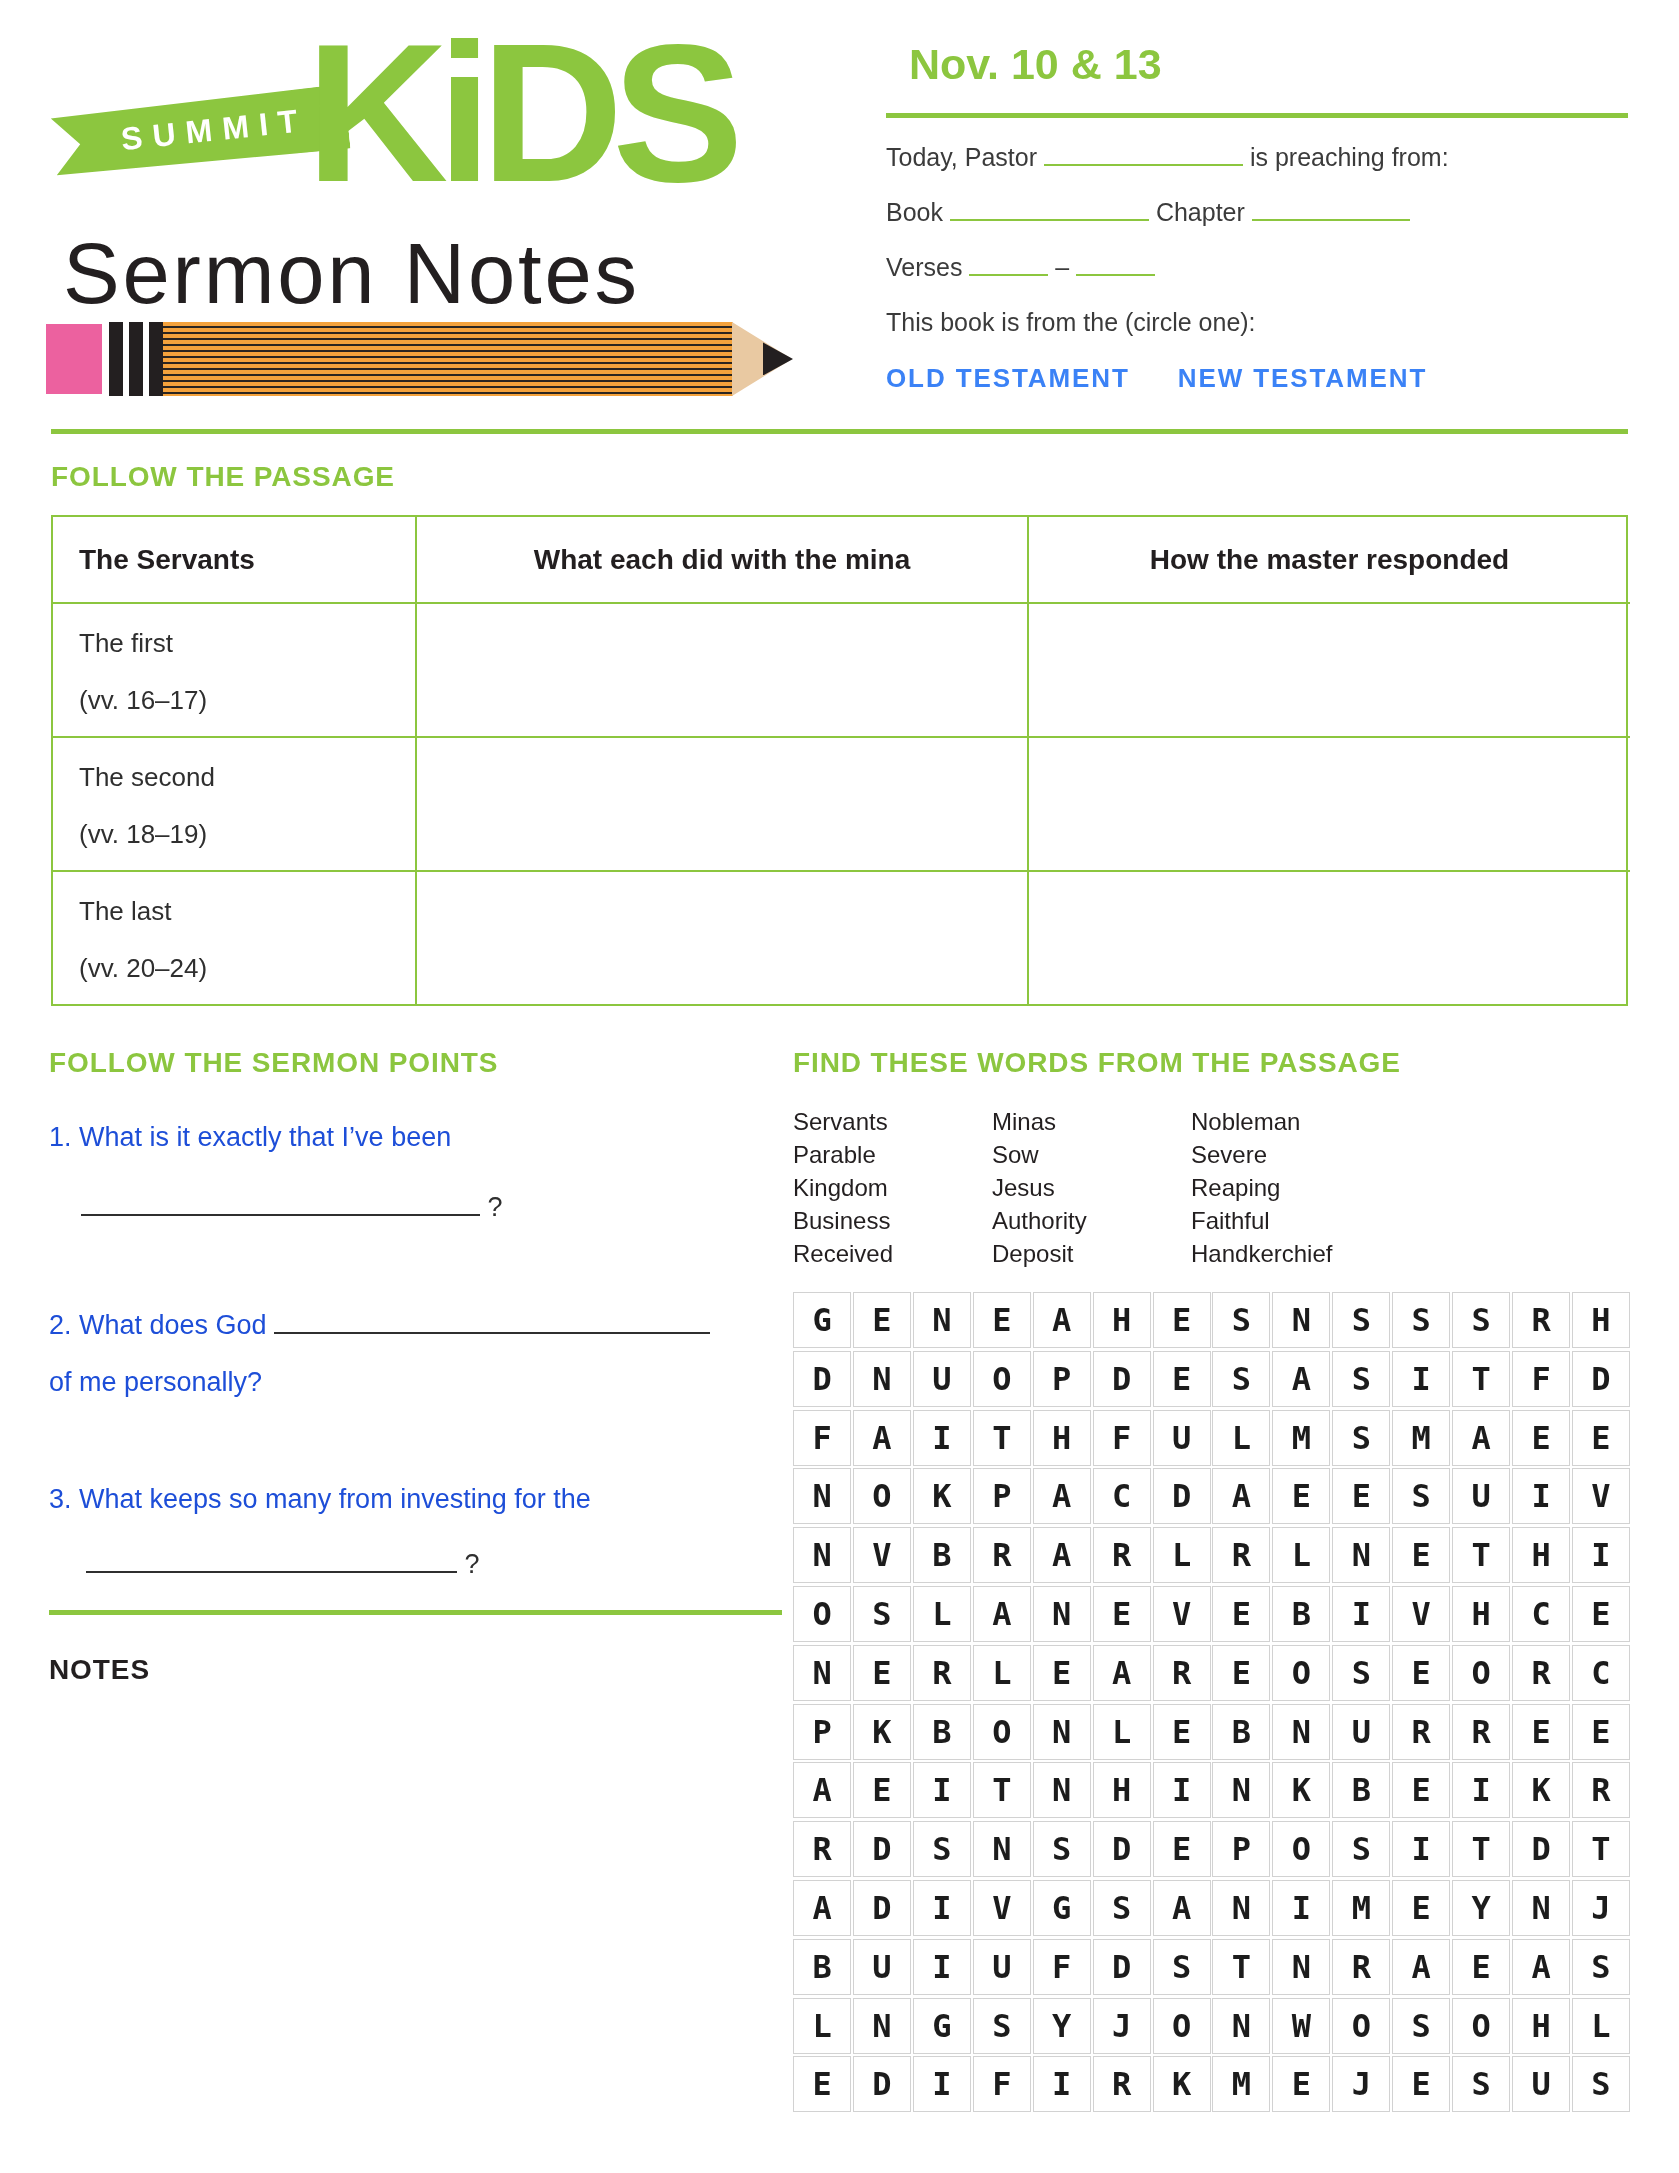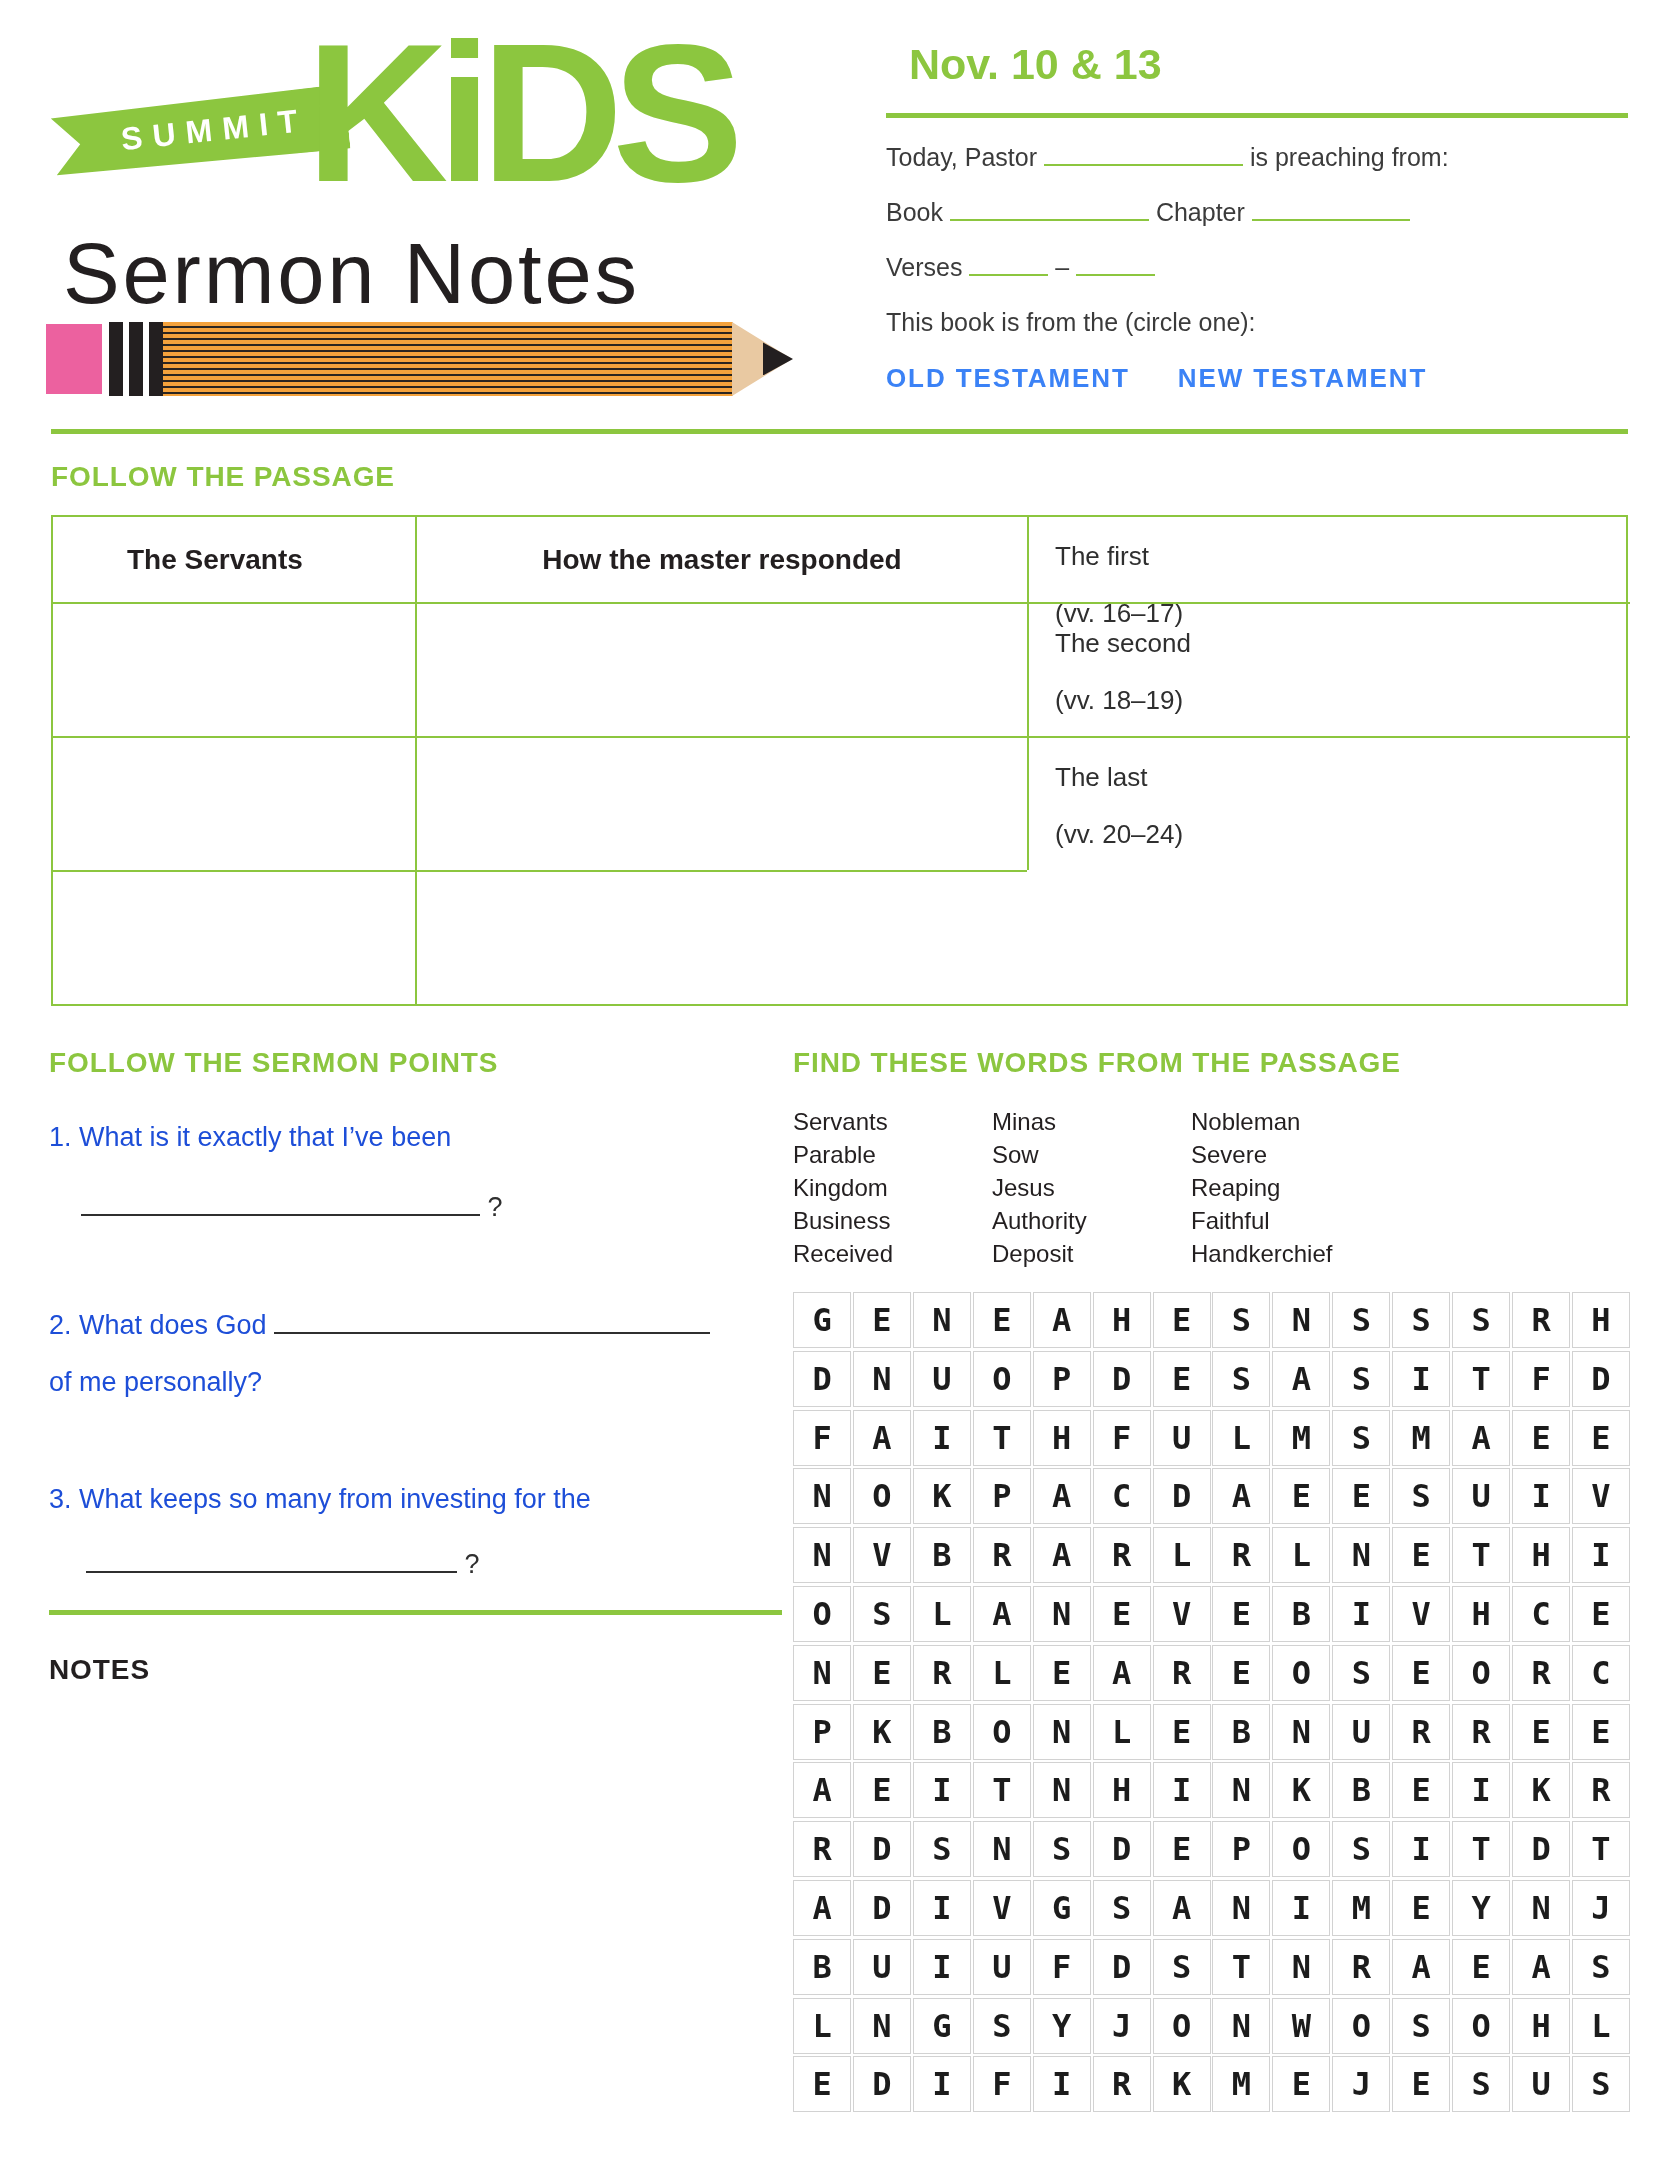--- a/index.html
+++ b/index.html
@@ -62,21 +62,21 @@
   .ptable {
     position:absolute; left:51px; top:515px; width:1577px;
     display:grid; grid-template-columns:362px 612px 603px;
     grid-template-rows:85px 134px 134px 134px;
     border:2.8px solid #8CC63F; background:#fff;
   }
   .ptable > div { border-left:2.8px solid #8CC63F; border-top:2.8px solid #8CC63F; }
   .ptable > div:nth-child(3n+1) { border-left:none; }
   .ptable > div:nth-child(-n+3) { border-top:none; }
   .th { display:flex; align-items:center; font-weight:bold; font-size:28px; color:#231F20; }
-  .th.left { padding-left:26px;margin-left:48px; }
+  .th.left { padding-left:26px; }
   .th.center { justify-content:center; }
   .rowlabel { padding:24px 0 0 26px; font-size:26px; color:#2f2f2f; }
   .rowlabel .verses { margin-top:26px; }
 
   
   .left-col { position:absolute; left:49px; top:1046px; width:733px; }
   .q { font-size:27px; line-height:35px; color:#1d4ed8; }
   .q1 { margin-top:41px; }
   .qblank-line { margin-top:37px; font-size:27px; color:#2f2f2f; }
   .qblank { display:inline-block; border-bottom:2.8px solid #2f2f2f; height:24px; vertical-align:baseline; }
@@ -158,20 +158,21 @@
       <span class="testament">NEW TESTAMENT</span>
     </div>
   </div>
 
   <div class="rule-top"></div>
 
   <div class="sec-title passage-title">FOLLOW THE PASSAGE</div>
 
   <div class="ptable">
     <div class="th left">The Servants</div>
+    <div class="th center">What each did with the mina</div>
     <div class="th center">How the master responded</div>
 
     <div class="rowlabel">
       <div>The first</div>
       <div class="verses">(vv. 16–17)</div>
     </div>
     <div class="td"></div>
     <div class="td"></div>
 
     <div class="rowlabel">

